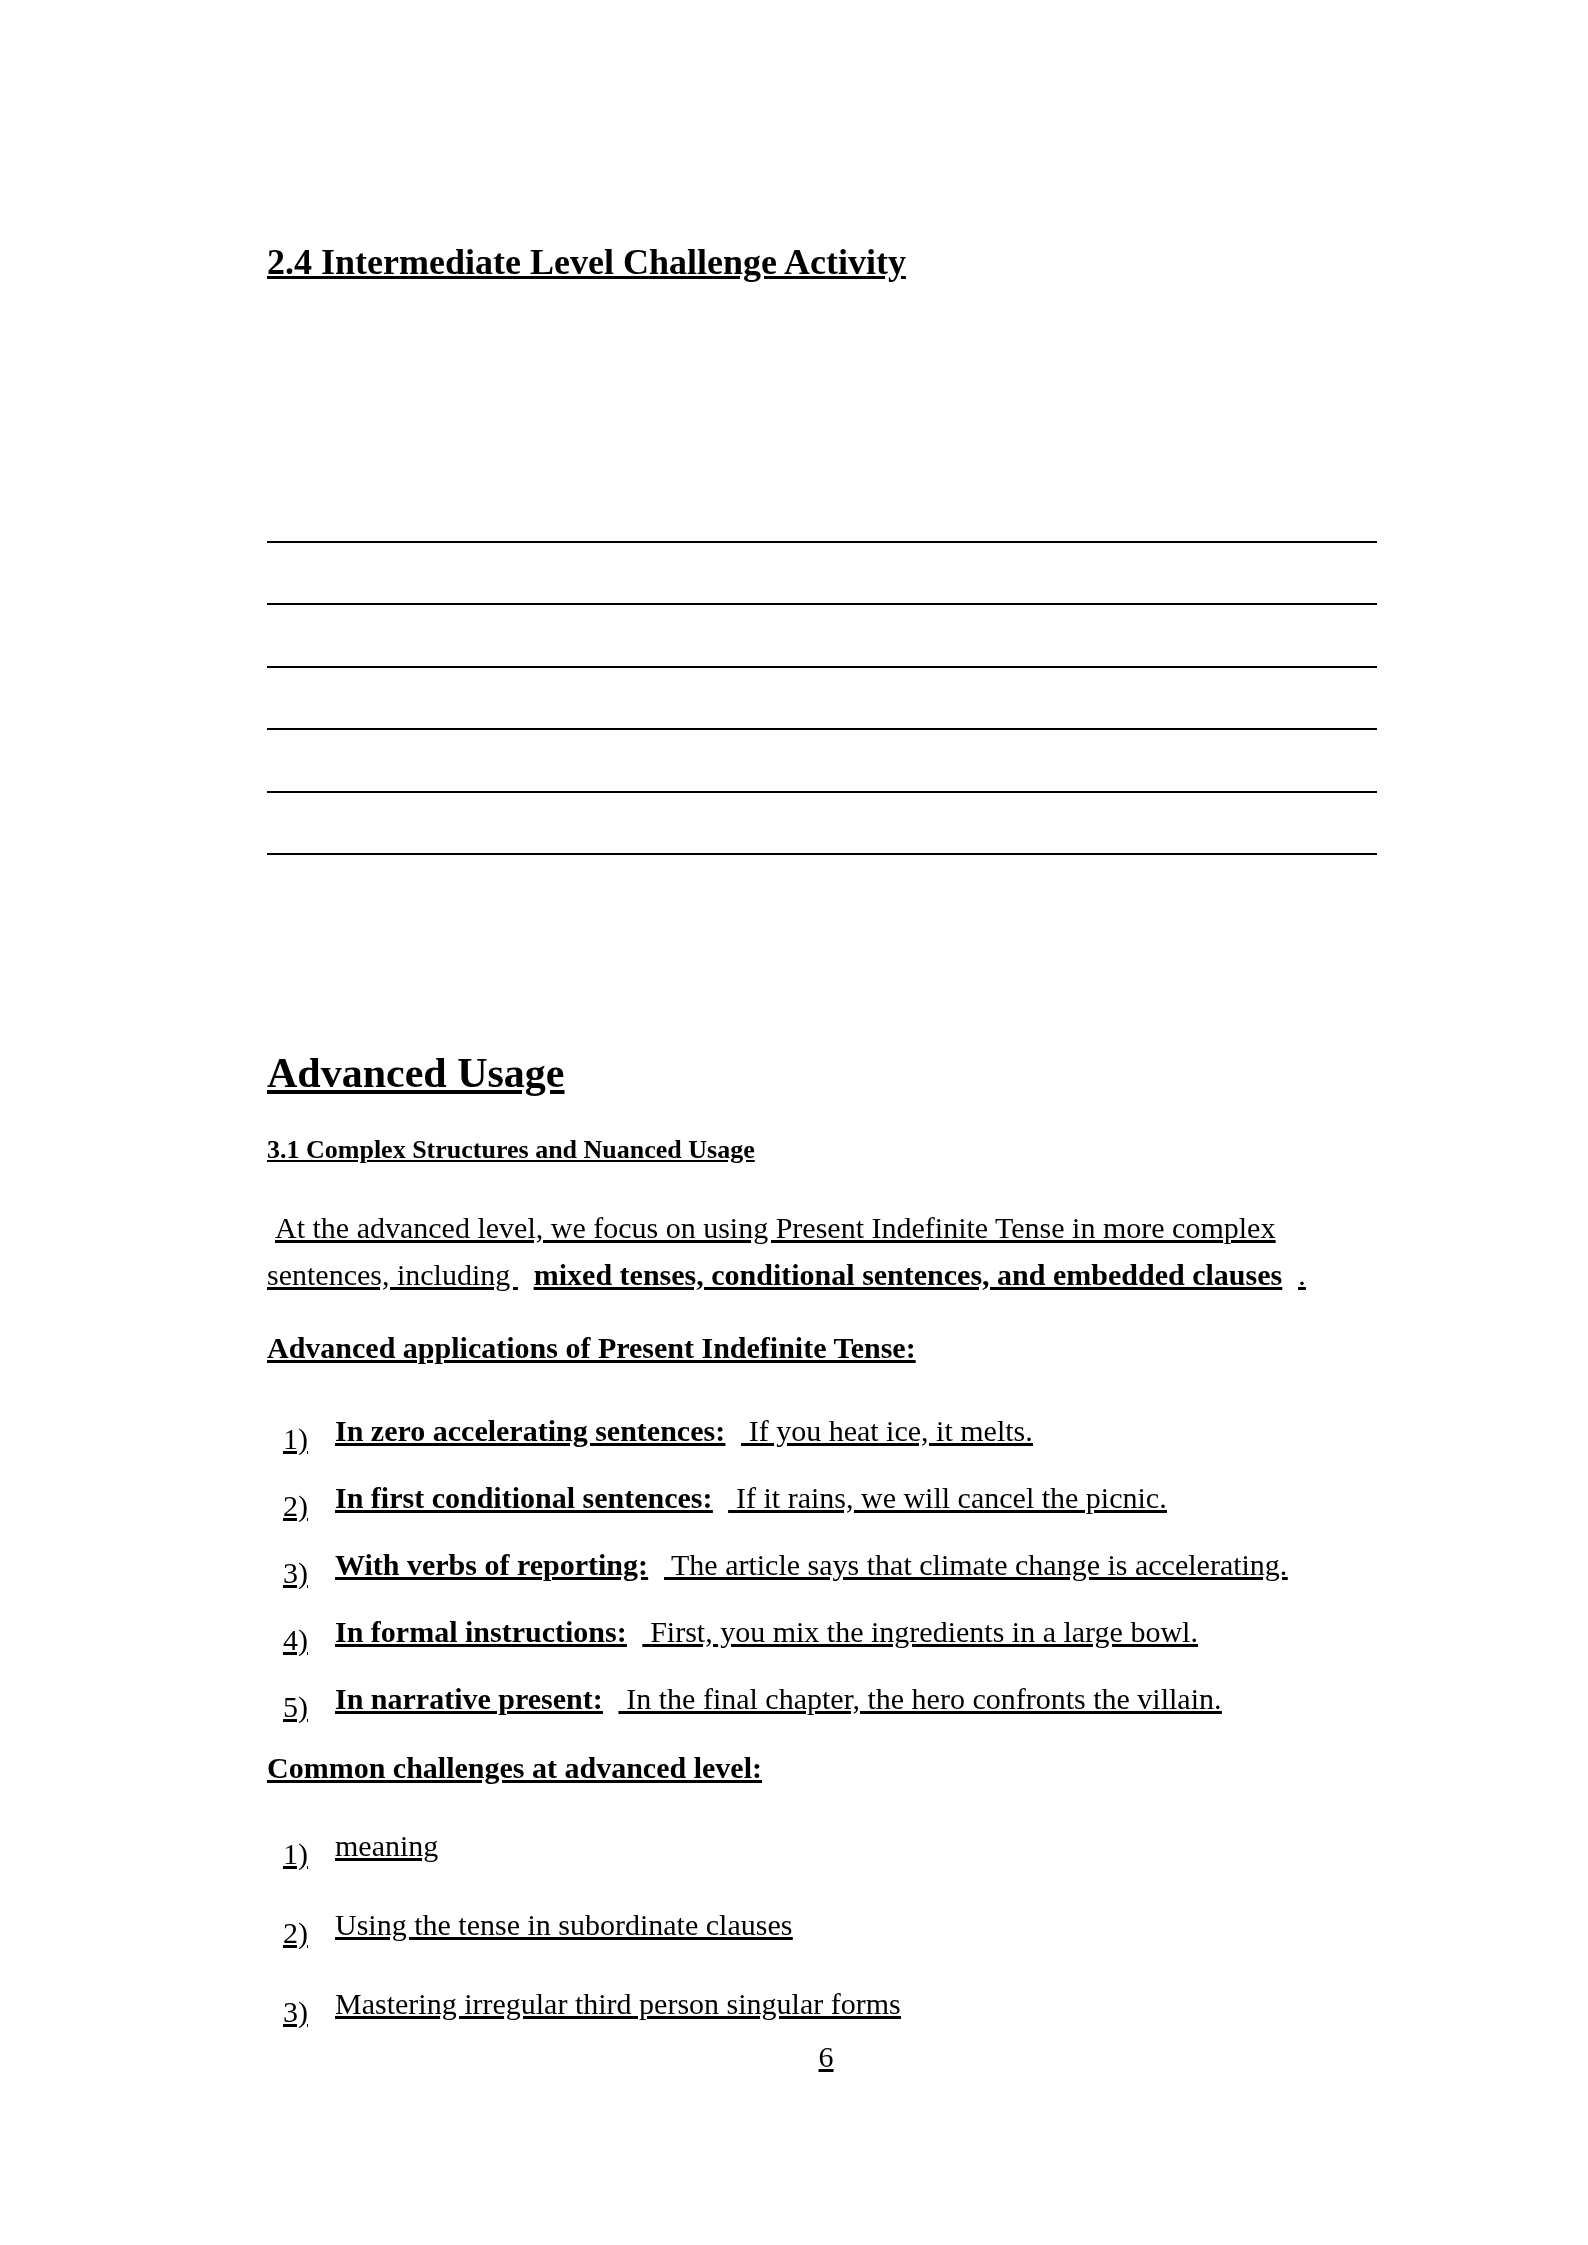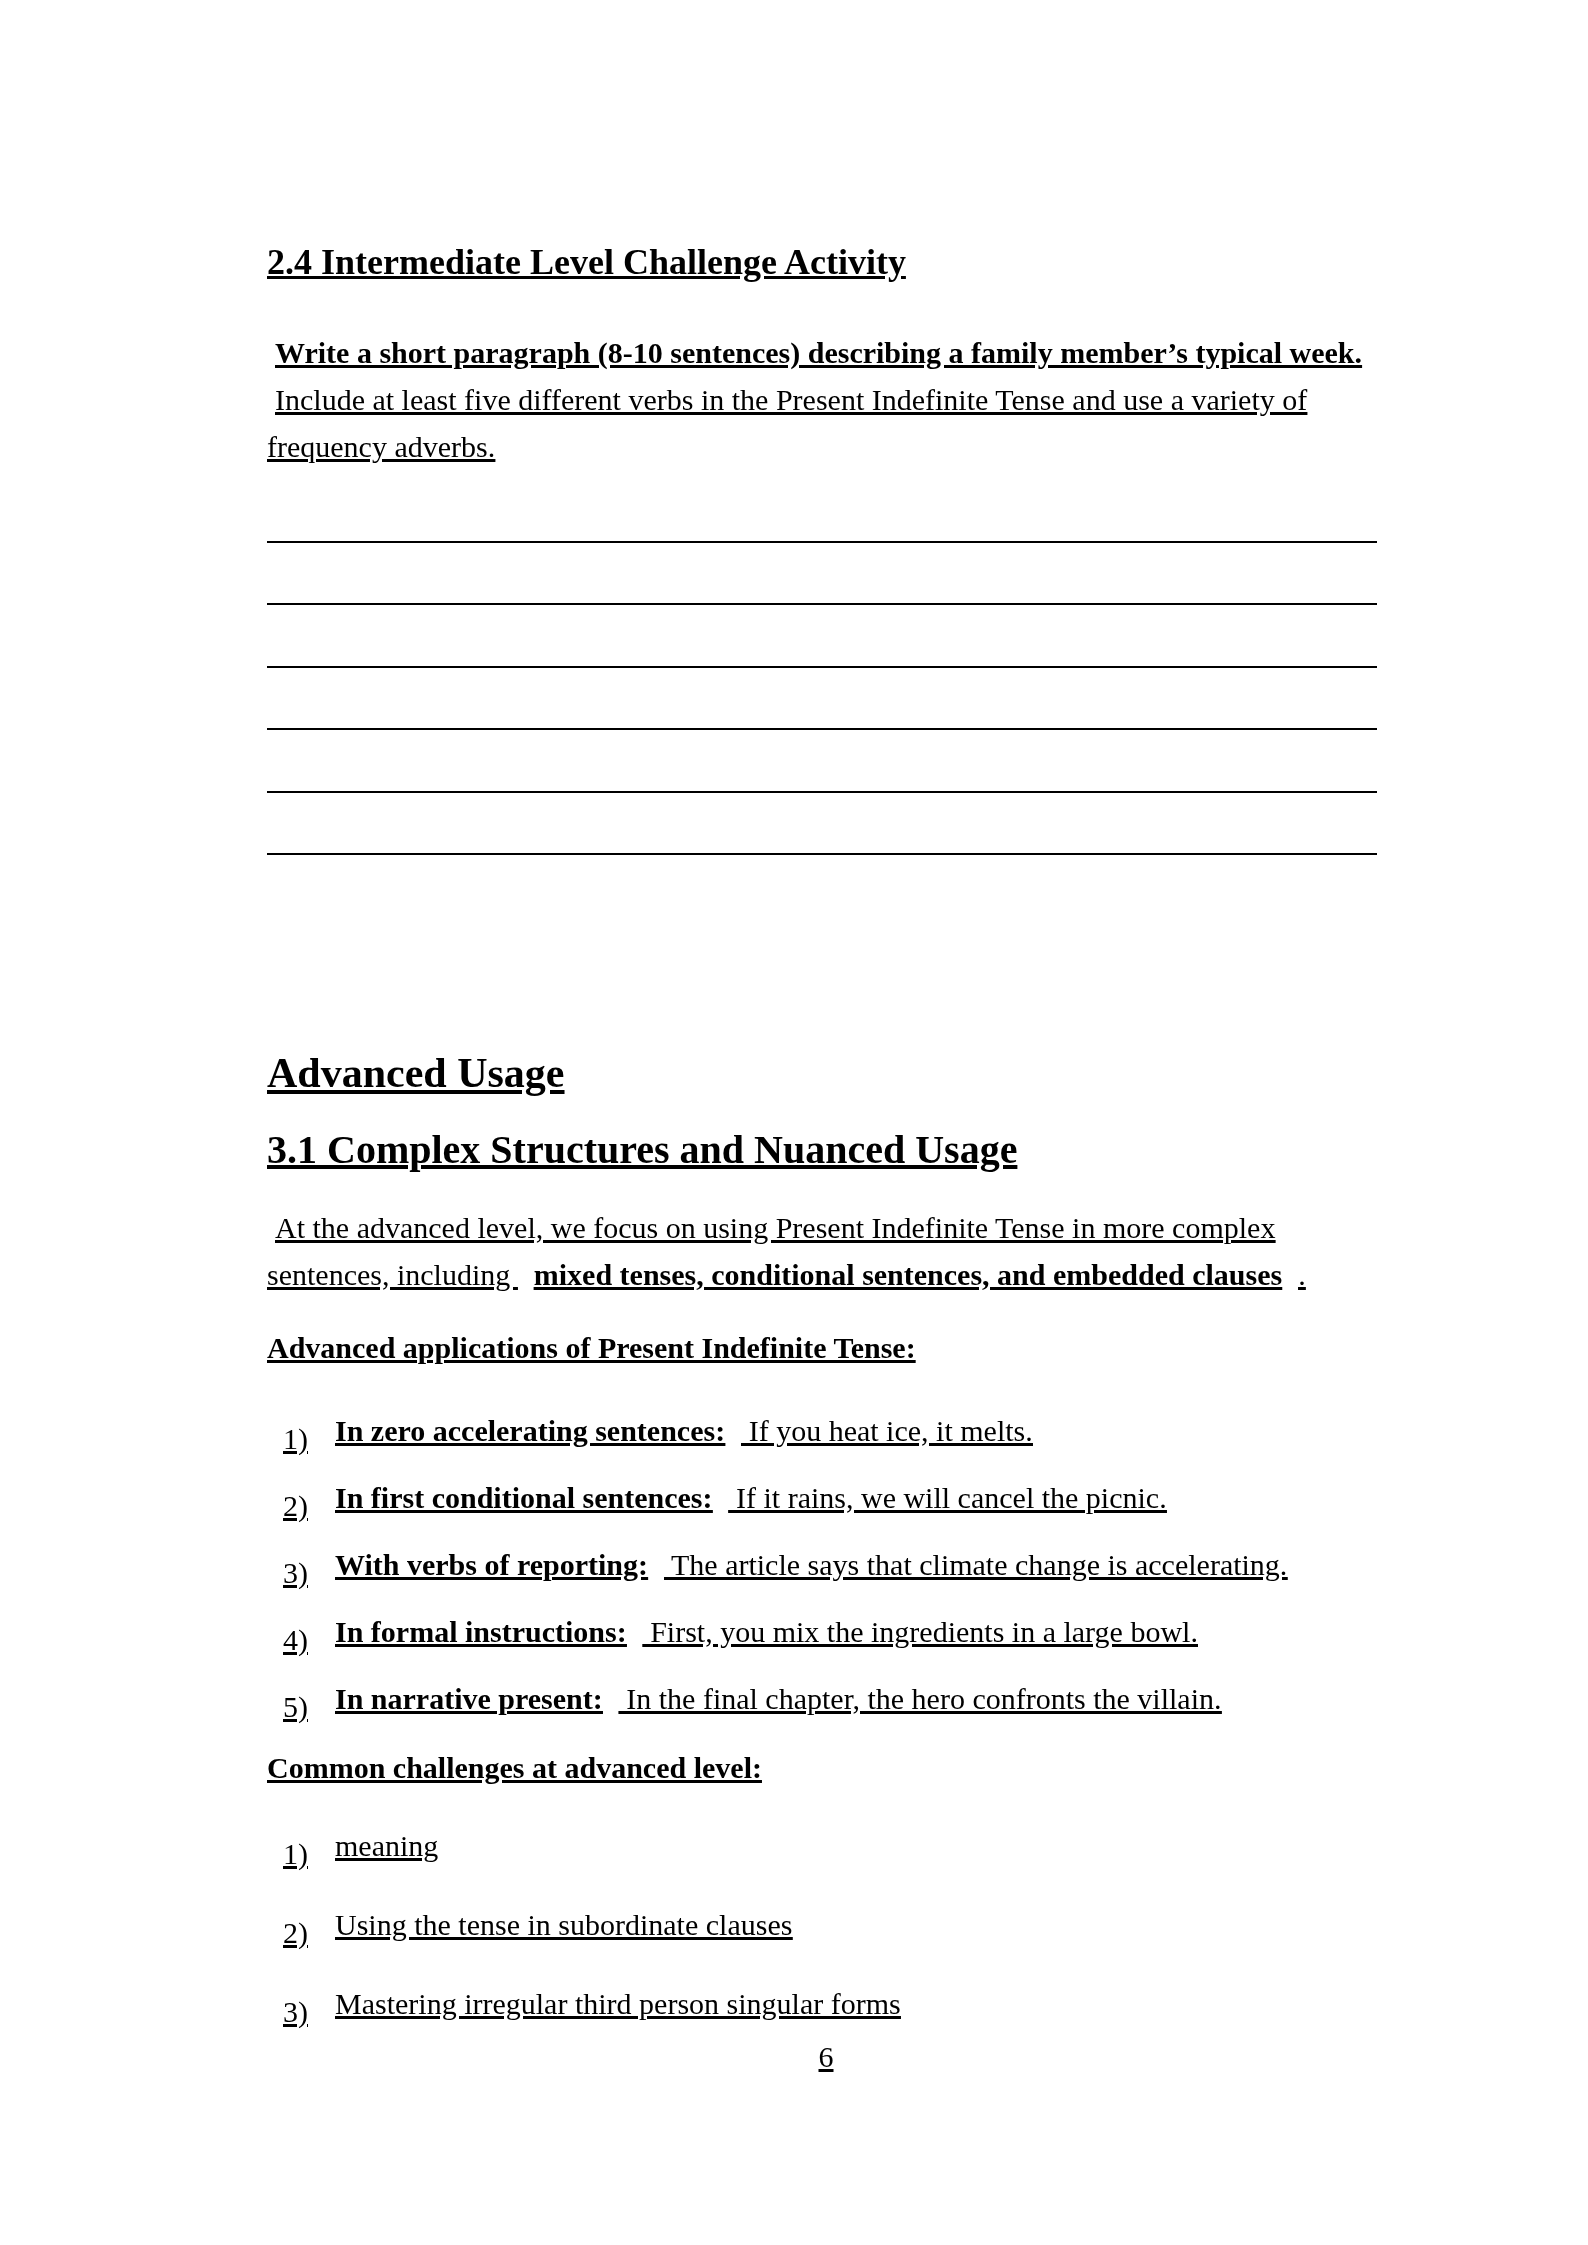--- a/index.html
+++ b/index.html
@@ -20,21 +20,21 @@
     font-size: 36px;
     line-height: 42px;
     font-weight: bold;
   }
   .h-chapter {           
     font-size: 42px;
     line-height: 48px;
     font-weight: bold;
   }
   .h-sub {               
-    font-size: 40px;
+    font-size: 26px;
     line-height: 40px;
     font-weight: bold;
   }
   .body-text {
     font-size: 30px;
     line-height: 47px;
   }
   .bold { font-weight: bold; }
 
   .answer-line {
@@ -65,23 +65,20 @@
     line-height: 38px;
   }
 </style>
 </head>
 <body>
 
 <div class="page">
 
   <h3 class="abs col h-section" style="top:209px;">2.4 Intermediate Level Challenge Activity</h3>
 
-  <p class="abs col body-text" style="top:297px;">
-    <span class="bold">Write a short paragraph (8-10 sentences) describing a family member’s typical week.</span><span> Include at least five different verbs in the Present Indefinite Tense and use a variety of frequency adverbs.</span>
-  </p>
 
   <div class="answer-line" style="top:509px;"></div>
   <div class="answer-line" style="top:571px;"></div>
   <div class="answer-line" style="top:634px;"></div>
   <div class="answer-line" style="top:696px;"></div>
   <div class="answer-line" style="top:759px;"></div>
   <div class="answer-line" style="top:821px;"></div>
 
   <h1 class="abs col h-chapter" style="top:1017px;">Advanced Usage</h1>
 

